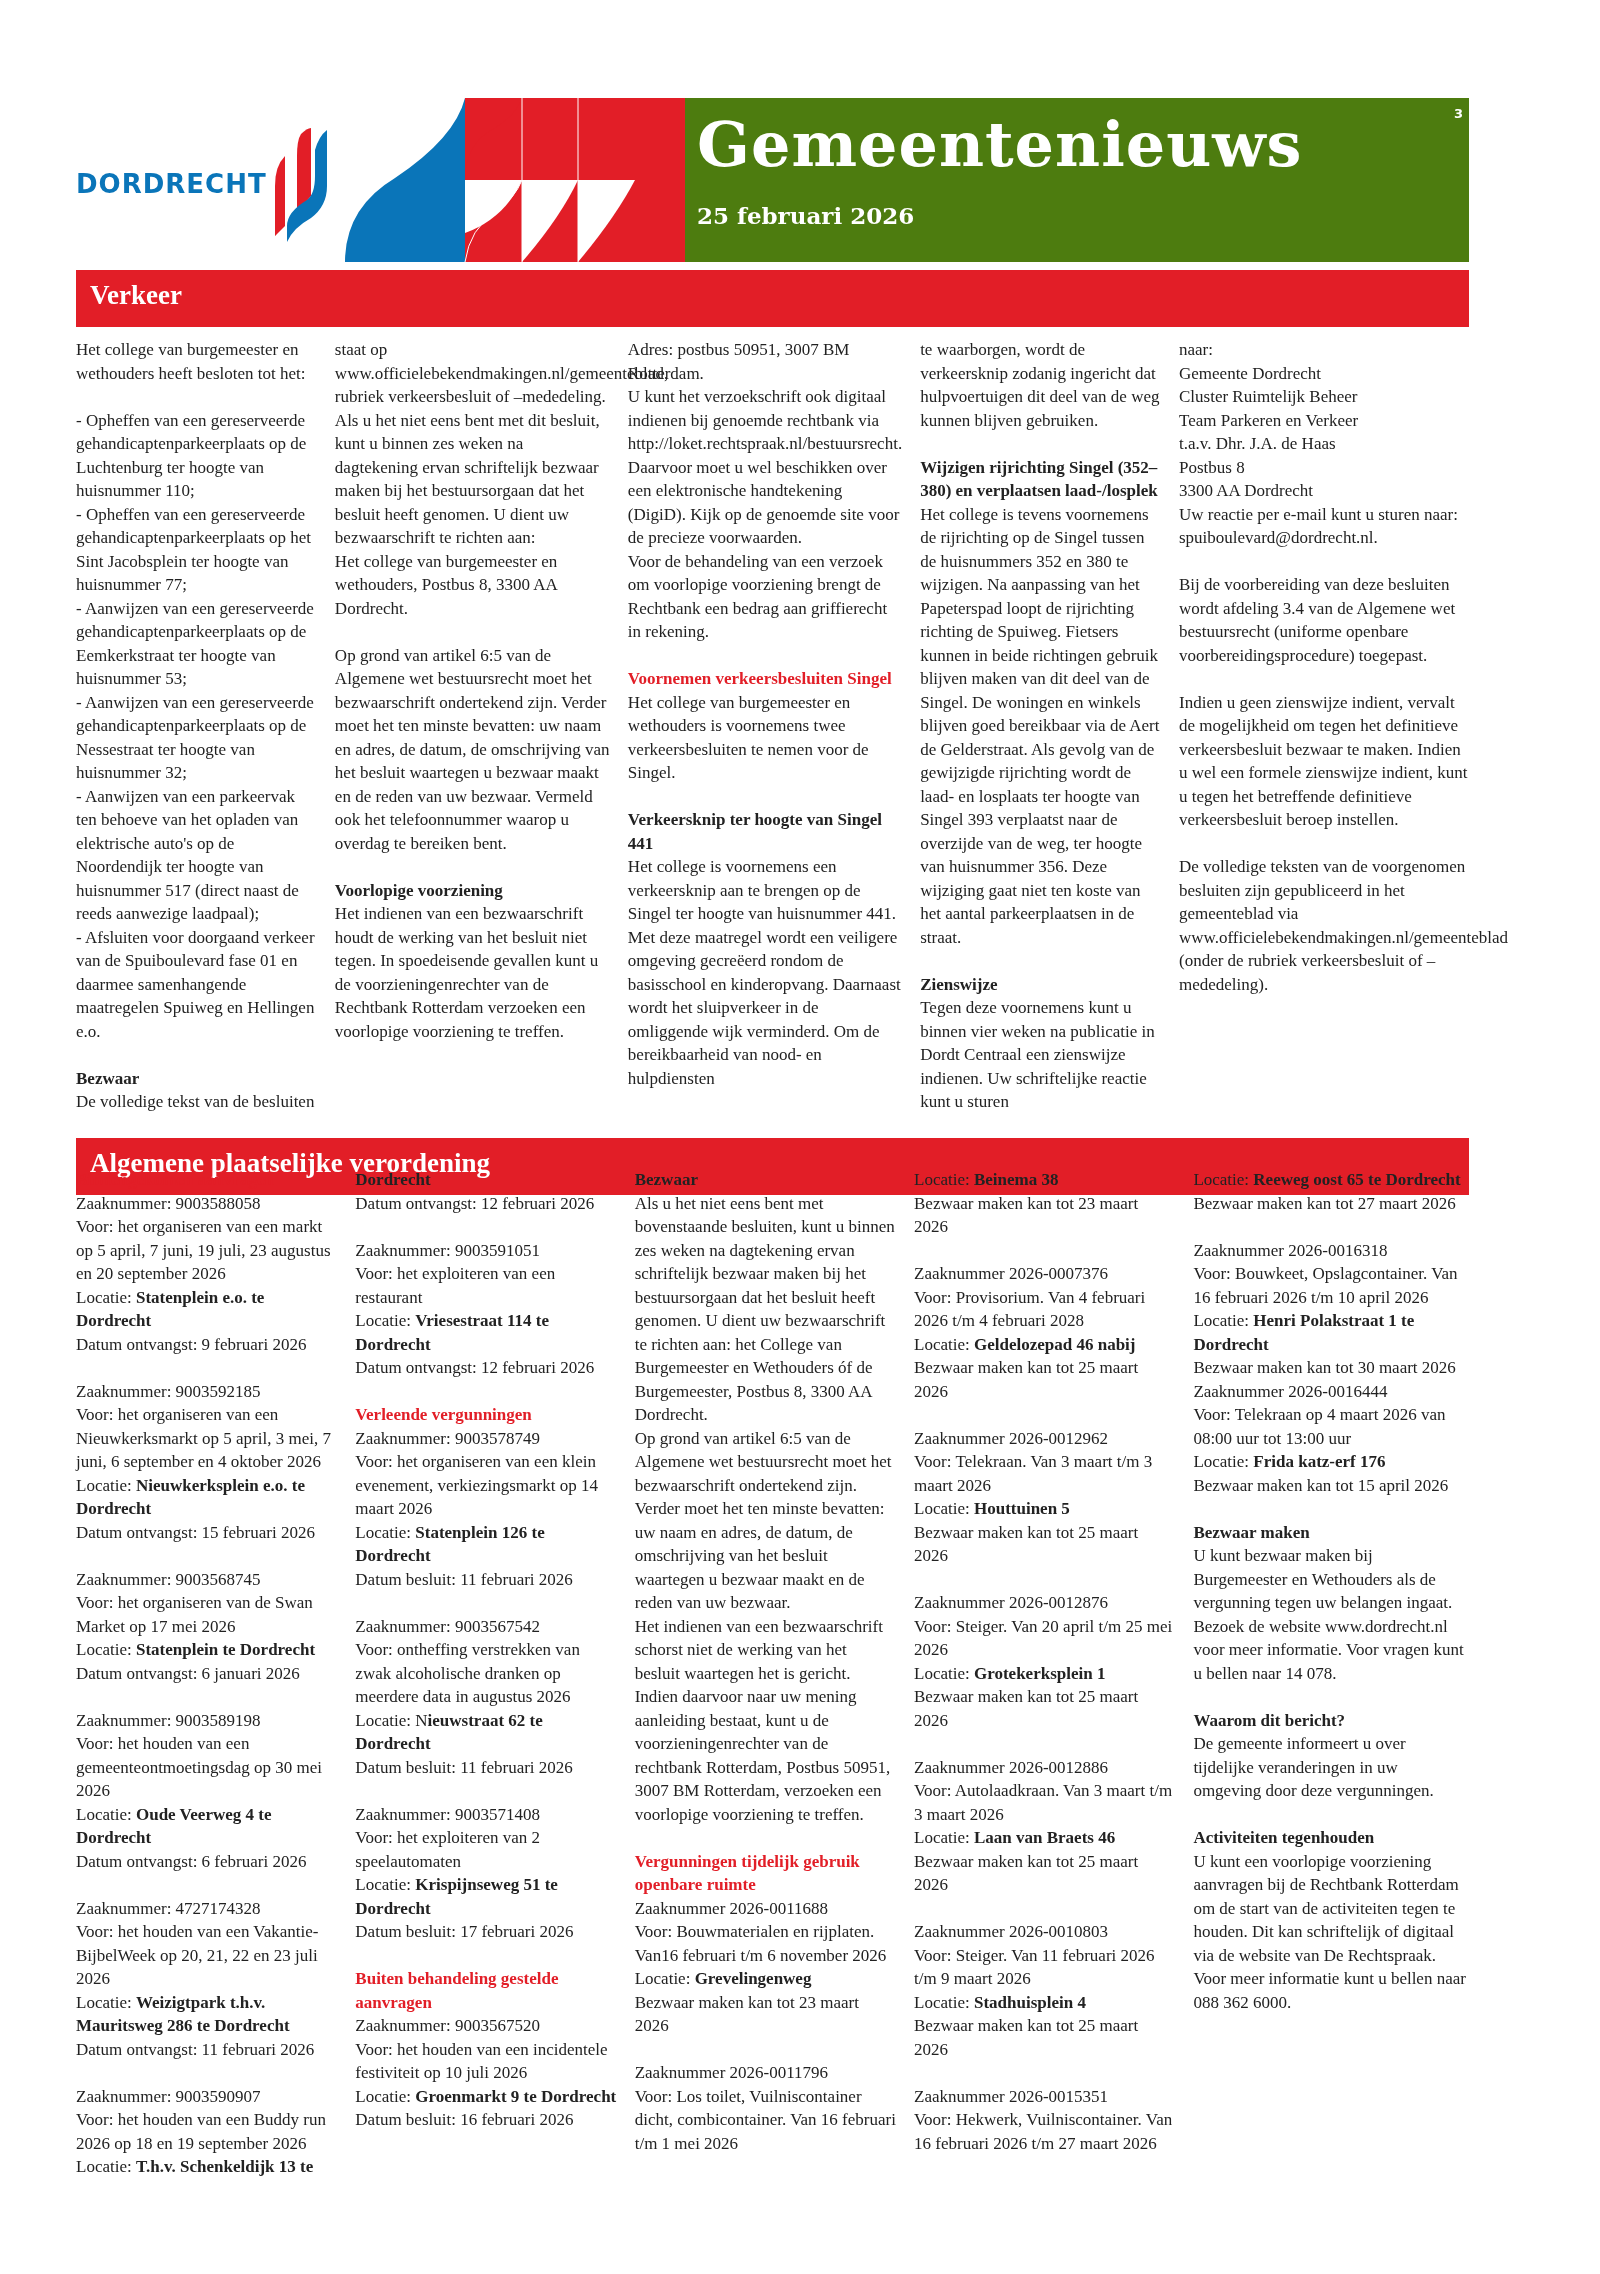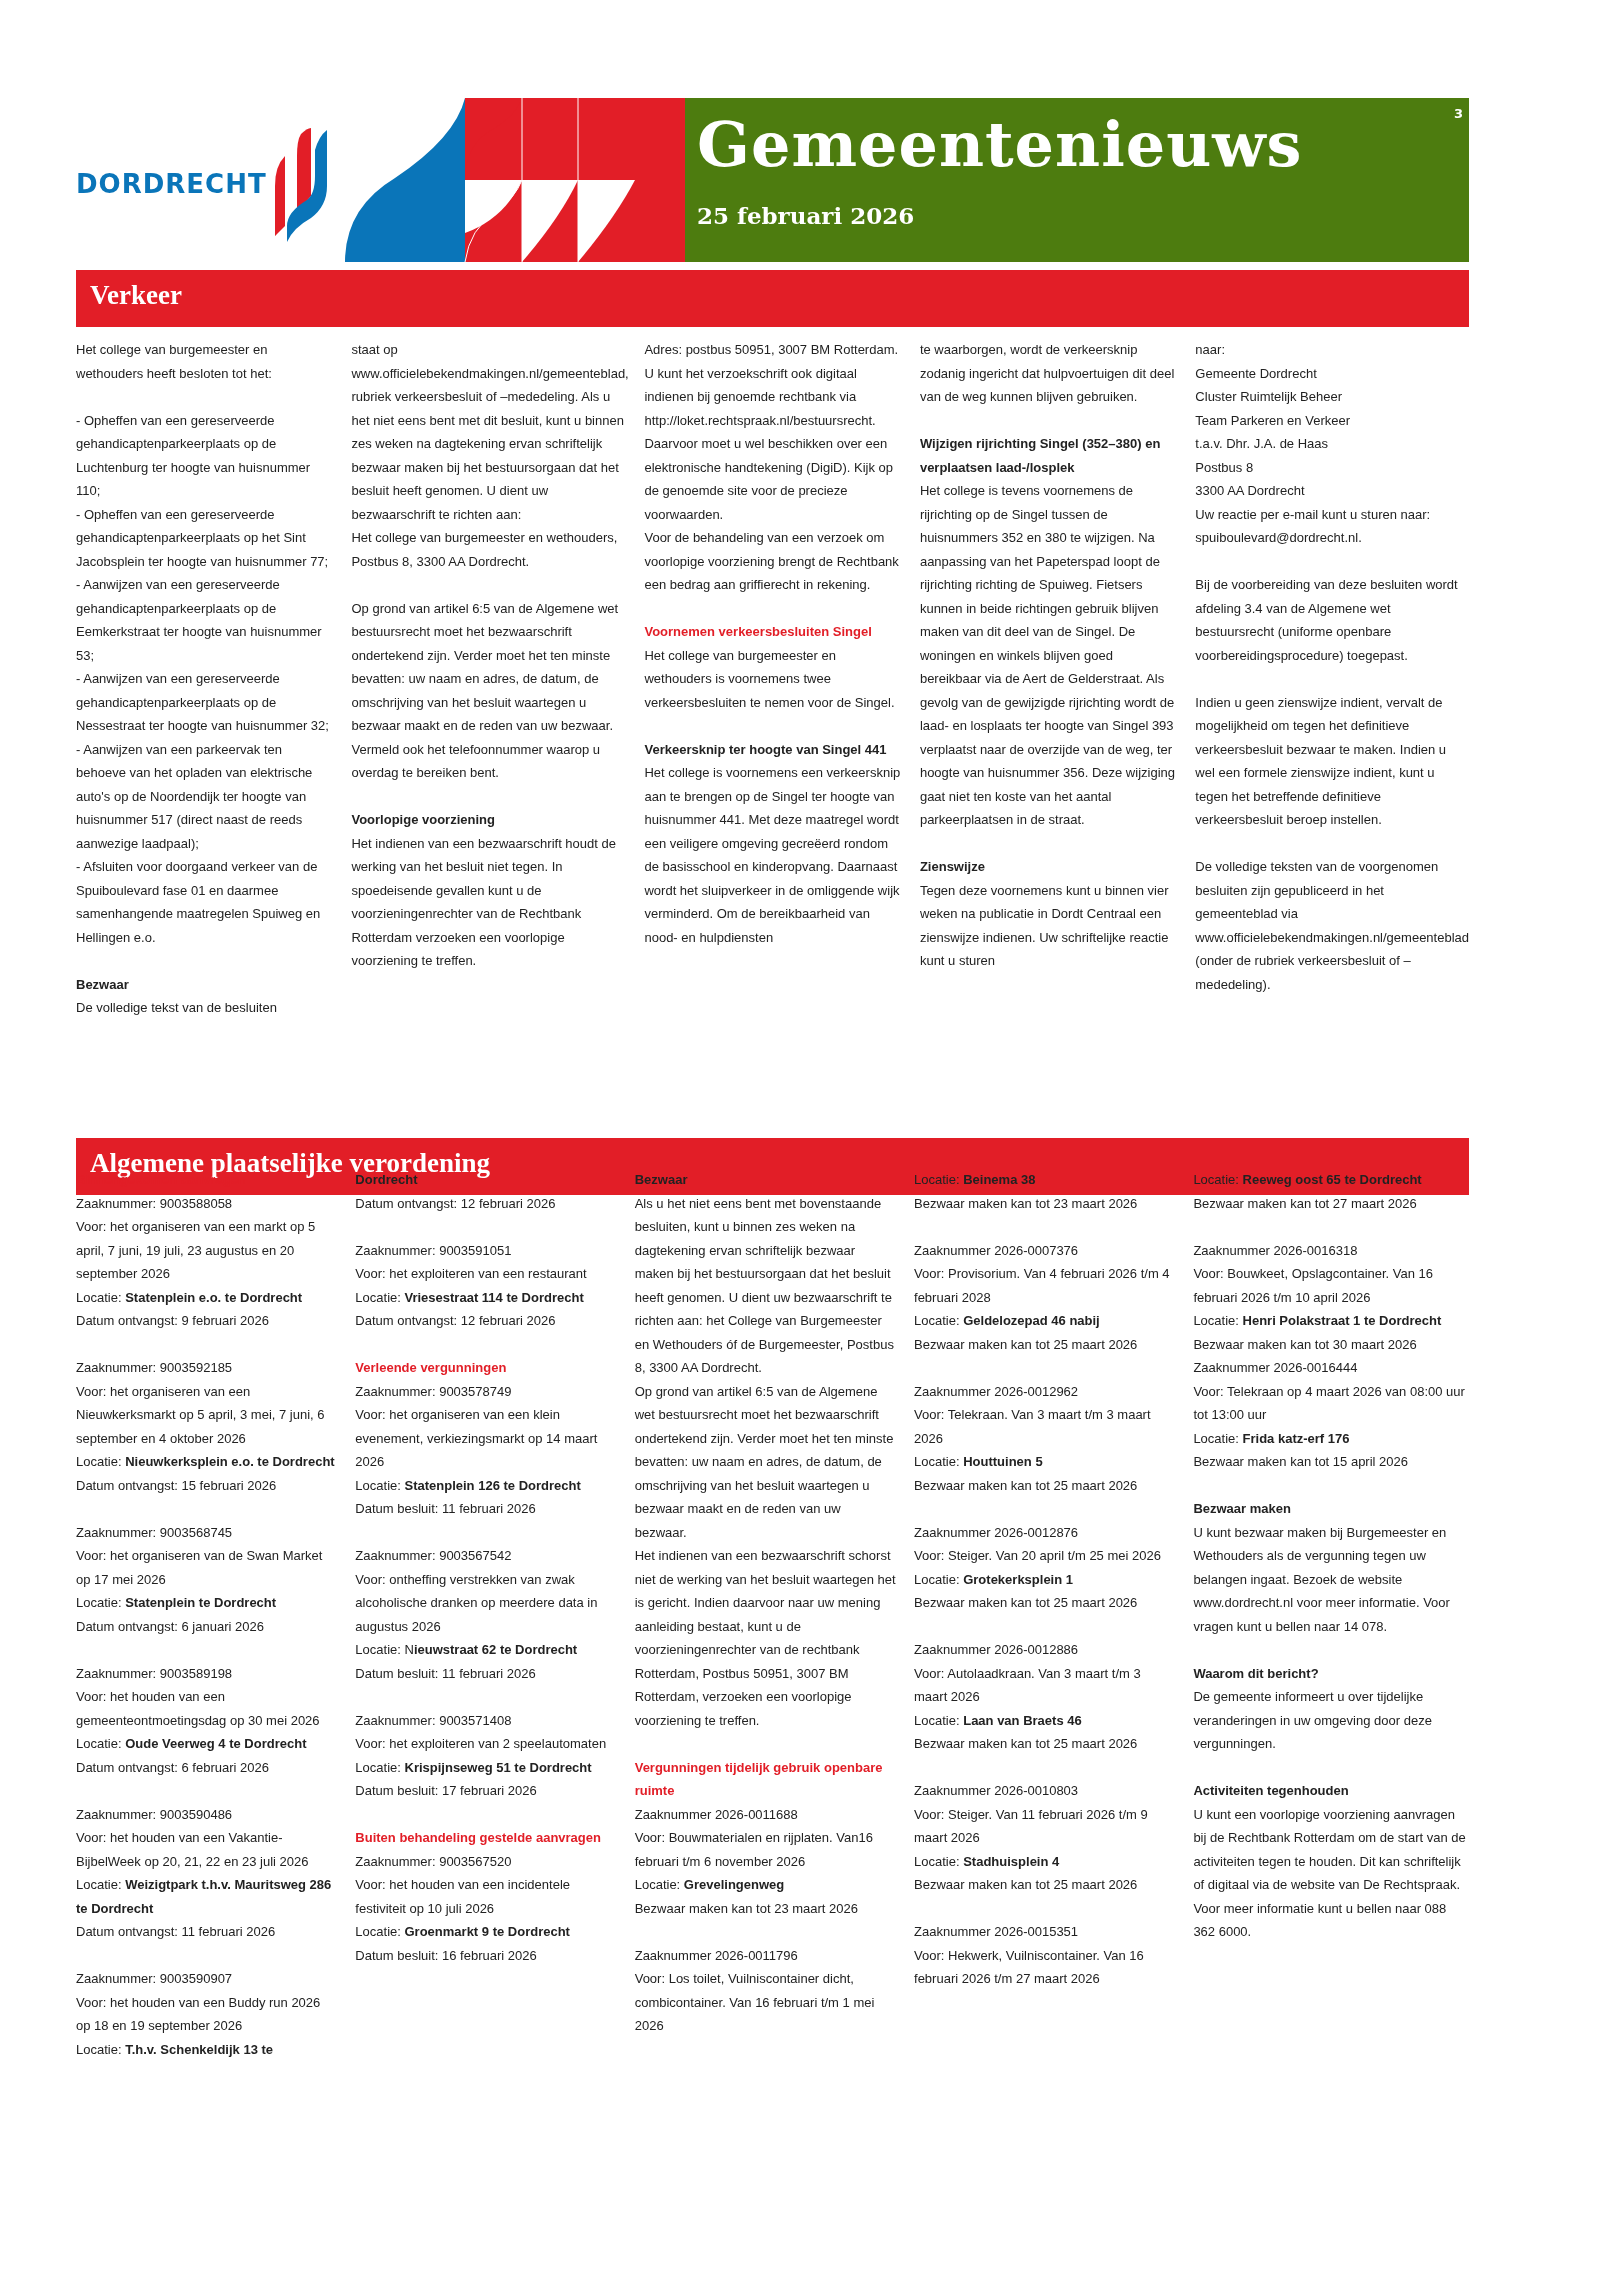--- a/index.html
+++ b/index.html
@@ -13,21 +13,21 @@
   .wave-art { position: absolute; left: 345px; top: 98px; width: 340px; height: 164px; }
   .title-box { position: absolute; left: 685px; top: 98px; width: 784px; height: 164px; background: #4d7c0f; }
   .title { position: absolute; left: 12px; top: 10px; font-family: "DejaVu Serif", serif; font-weight: bold; font-size: 62px; color: #ffffff; letter-spacing: 1px; }
   .date { position: absolute; left: 12px; top: 104px; font-family: "DejaVu Serif", serif; font-weight: bold; font-size: 23px; color: #ffffff; }
   .page-num { position: absolute; right: 6px; top: 8px; font-weight: bold; font-size: 13px; color: #ffffff; }
 
   .section-bar { position: absolute; left: 76px; width: 1393px; height: 57px; background: #e21e27; }
   .section-bar h2 { position: absolute; left: 14px; top: 10px; font-family: Liberation Serif, serif; font-weight: bold; font-size: 27px; color: #ffffff; }
 
   .columns { position: absolute; left: 76px; width: 1393px; display: flex; gap: 18px; }
-  .col { width: 275px; font-family: Liberation Sans, sans-serif; font-size: 13px; line-height: 23.5px; color: #222222; }
+  .col { width: 275px; font-family: Liberation Serif, serif; font-size: 17px; line-height: 23.5px; color: #222222; }
   .col p { margin-bottom: 23.5px; }
   .col b { font-weight: bold; }
   .sub { font-weight: bold; display: block; }
   .red { color: #e21e27; font-weight: bold; display: block; }
   .blk { display: block; }
   .gap { display: block; height: 23.5px; }
 </style>
 </head>
 <body>
 
@@ -152,21 +152,21 @@
     </div>
     <span class="gap"></span>
     <div>
       <span class="blk">Zaaknummer: 9003589198</span>
       <span class="blk">Voor: het houden van een gemeenteontmoetingsdag op 30 mei 2026</span>
       <span class="blk"><span>Locatie: </span><b>Oude Veerweg 4 te Dordrecht</b></span>
       <span class="blk">Datum ontvangst: 6 februari 2026</span>
     </div>
     <span class="gap"></span>
     <div>
-      <span class="blk">Zaaknummer: 9003590486</span>
+      <span class="blk">Zaaknummer: 4727174328</span>
       <span class="blk">Voor: het houden van een Vakantie-BijbelWeek op 20, 21, 22 en 23 juli 2026</span>
       <span class="blk"><span>Locatie: </span><b>Weizigtpark t.h.v. Mauritsweg 286 te Dordrecht</b></span>
       <span class="blk">Datum ontvangst: 11 februari 2026</span>
     </div>
     <span class="gap"></span>
     <div>
       <span class="blk">Zaaknummer: 9003590907</span>
       <span class="blk">Voor: het houden van een Buddy run 2026 op 18 en 19 september 2026</span>
       <span class="blk"><span>Locatie: </span><b>T.h.v. Schenkeldijk 13 te</b></span>
     </div>

